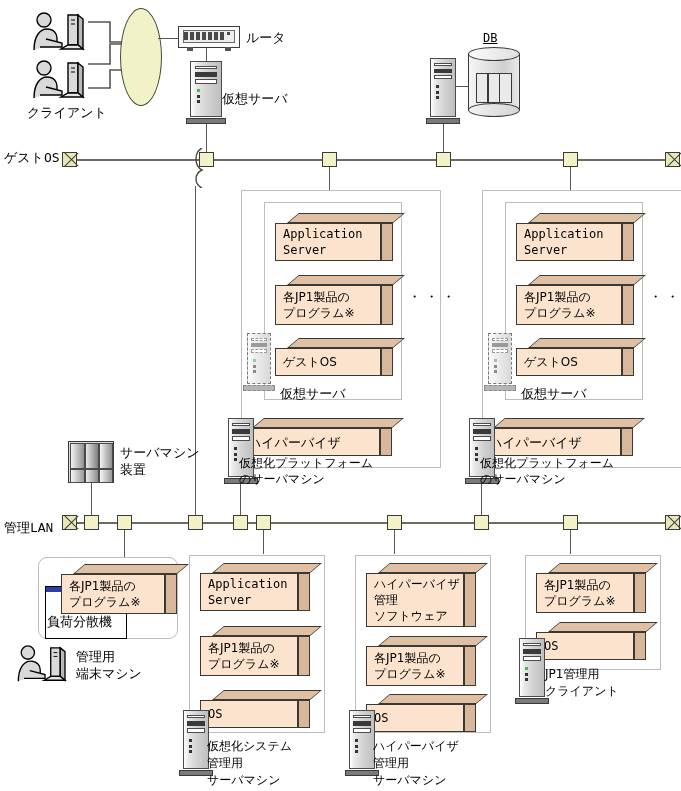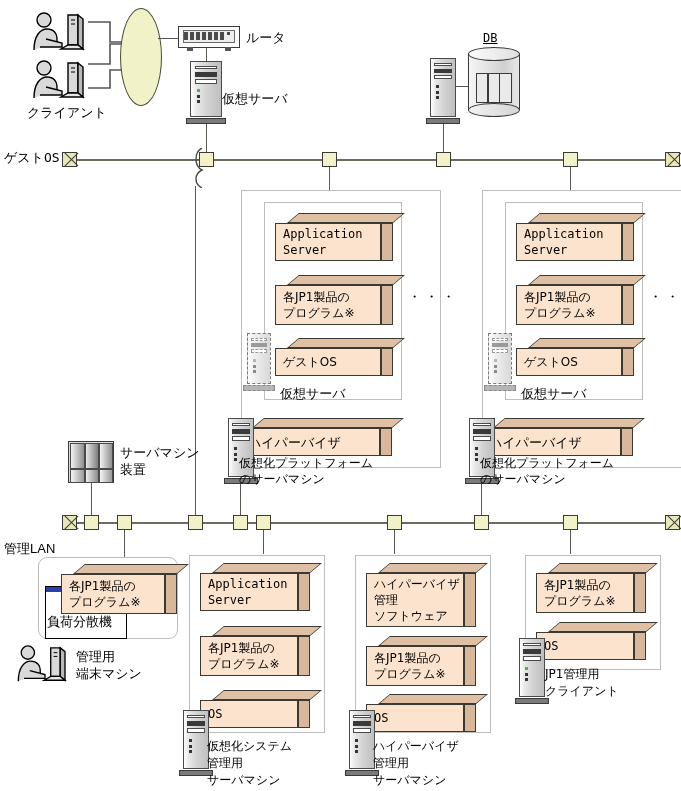--- a/index.html
+++ b/index.html
@@ -344,21 +344,21 @@
     <div class="cell" style="left:16px;top:1px;width:14px;height:26px;background:linear-gradient(to right,#e8e8e8,#7f7f7f);"></div>
     <div class="cell" style="left:30px;top:1px;width:14px;height:26px;background:linear-gradient(to right,#f2f2f2,#8f8f8f);"></div>
     <div class="cell" style="left:1px;top:27px;width:15px;height:14px;background:linear-gradient(to right,#f5f5f5,#9a9a9a);"></div>
     <div class="cell" style="left:16px;top:27px;width:14px;height:14px;background:linear-gradient(to right,#ededed,#8a8a8a);"></div>
     <div class="cell" style="left:30px;top:27px;width:14px;height:14px;background:linear-gradient(to right,#f5f5f5,#9a9a9a);"></div>
   </div>
   <div class="jp abs" style="left:120px;top:444px;">サーバマシン
 装置</div>
   <div class="vline-thin" style="left:91px;top:483px;height:39px;"></div>
 
-  <div class="jp abs" style="left:4px;top:540px;font-family:Liberation Sans, sans-serif;font-size:13px;">管理LAN</div>
+  <div class="jp abs" style="left:4px;top:520px;font-family:Liberation Mono, monospace;font-size:13px;">管理LAN</div>
   <div class="hline" style="left:68px;top:522px;width:605px;"></div>
   <div class="term" style="left:62px;top:515px;"></div>
   <div class="term" style="left:665px;top:515px;"></div>
 
   <div class="conn" style="left:84px;top:515px;"></div>
   <div class="conn" style="left:117px;top:515px;"></div>
   <div class="conn" style="left:233px;top:515px;"></div>
   <div class="conn" style="left:256px;top:515px;"></div>
   <div class="conn" style="left:188px;top:515px;"></div>
   <div class="conn" style="left:387px;top:515px;"></div>

